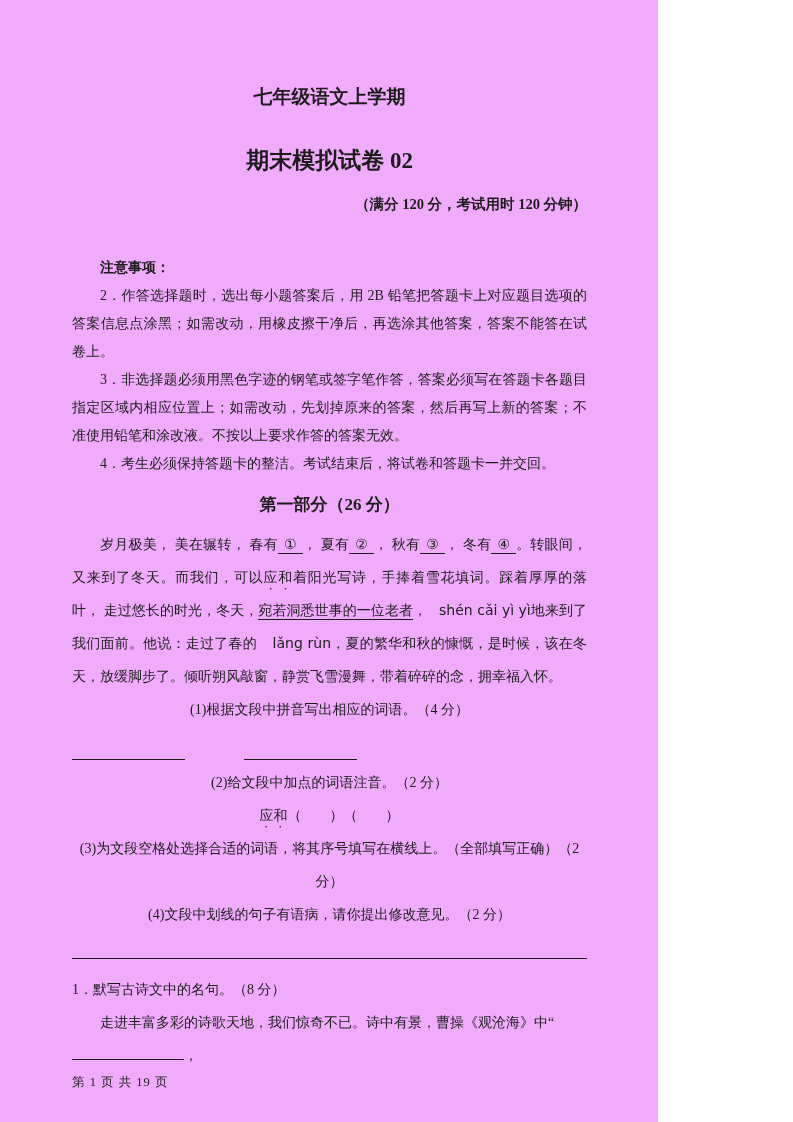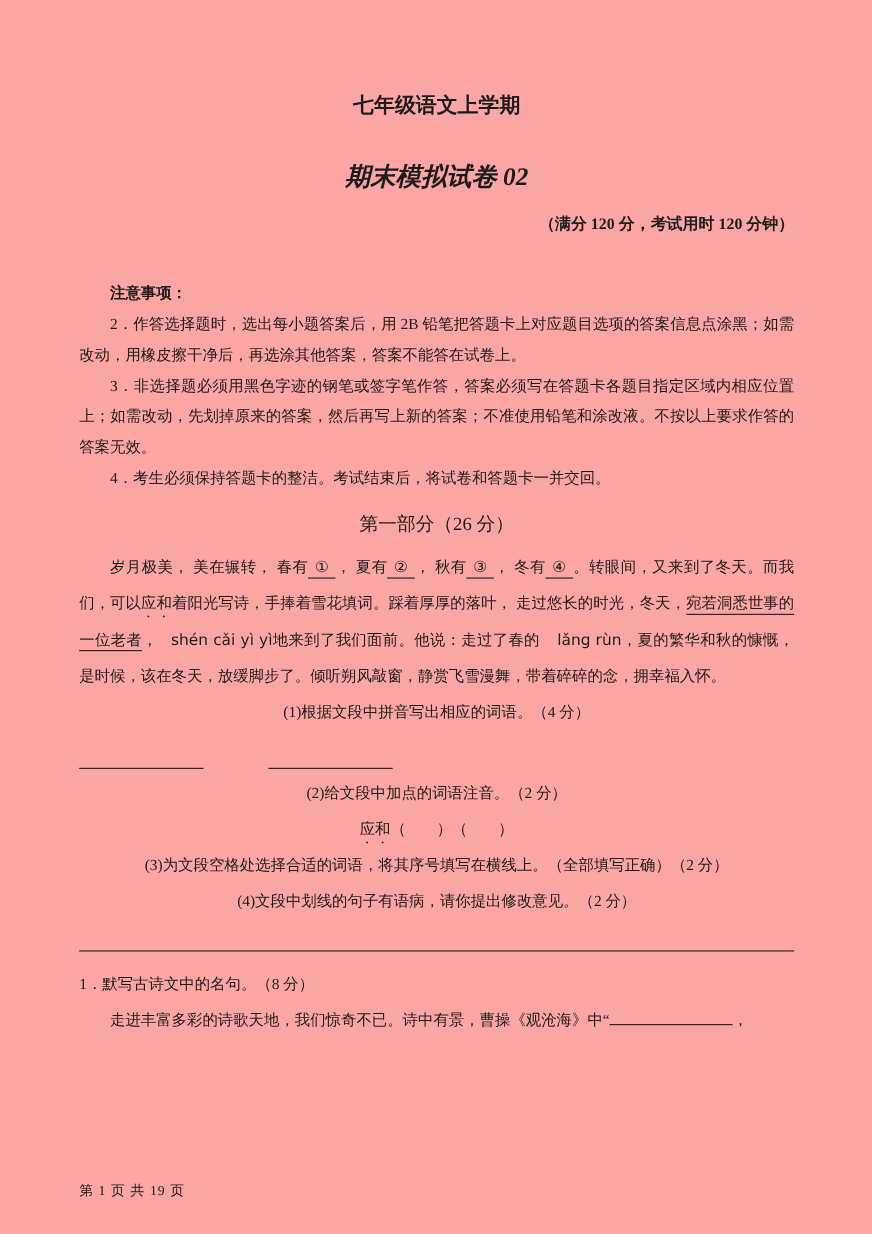--- a/index.html
+++ b/index.html
@@ -3,45 +3,45 @@
 <meta charset="utf-8">
 <style>
   * { margin:0; padding:0; box-sizing:border-box; }
   html, body { width:793px; background:#ffffff; }
   body {
     font-family:"Liberation Serif","DejaVu Serif",serif;
     color:#1c1c1c;
   }
   .page {
     position:relative;
-    width:793px; height:1122px;
-    background:#fca5a5;
+    width:658px; height:1122px;
+    background:#f0abfc;
     padding:84px 71px 0 72px;
     overflow:hidden;
   }
   .course-title {
     text-align:center; font-size:19px; font-weight:bold;
     line-height:26px; margin-bottom:36px;
   }
   .paper-title {
     text-align:center; font-size:23px; font-weight:bold;
-    line-height:30px; margin-bottom:18px;font-style:italic;
+    line-height:30px; margin-bottom:18px;
   }
   .paper-subtitle {
     text-align:right; font-size:14.5px; font-weight:bold;
     line-height:20px; margin-bottom:40px;
   }
   .notice-heading {
     font-size:14px; font-weight:bold; line-height:28px; text-indent:2em;
   }
   .notice-item {
     font-size:14px; line-height:28px; text-indent:2em; text-align:justify;
   }
   .section-heading {
-    text-align:center; font-size:17px; font-weight:normal;
+    text-align:center; font-size:17px; font-weight:bold;
     line-height:30px; margin-top:12px; margin-bottom:8px;
   }
   .q-stem { font-size:14px; line-height:33px; }
   .passage {
     font-size:14px; line-height:33px; text-indent:2em; text-align:justify;
   }
   .sub-line { font-size:14px; line-height:33px;text-align:center; }
   .num-blank {
     border-bottom:1px solid #1c1c1c;
     padding:0 6px 1px 6px;

